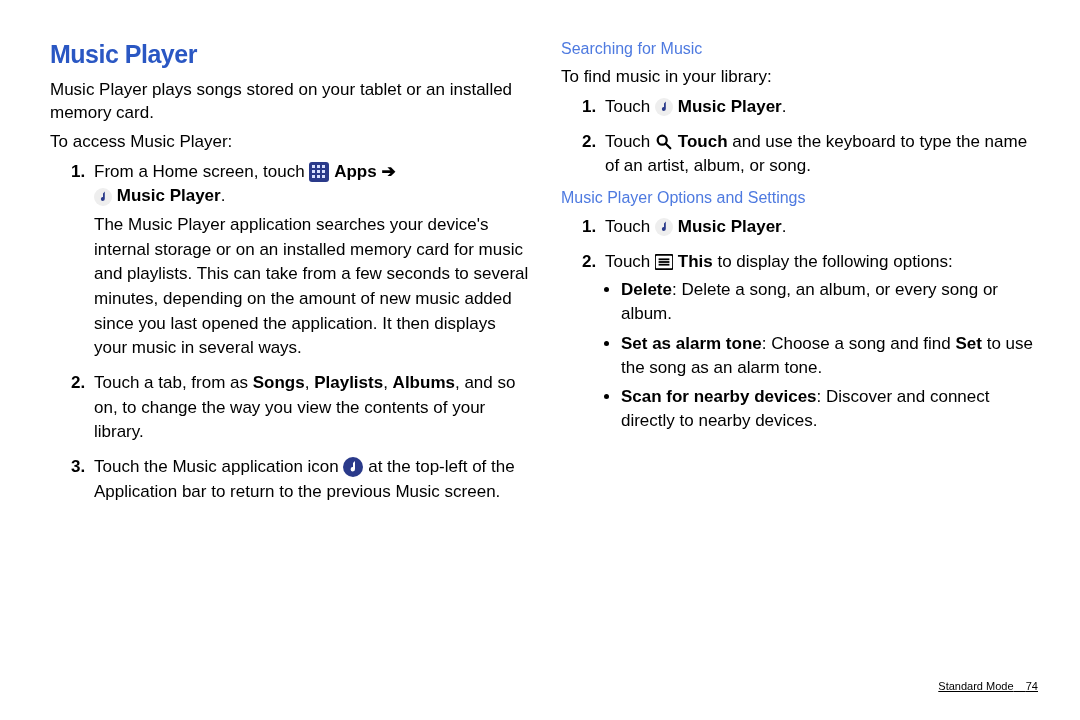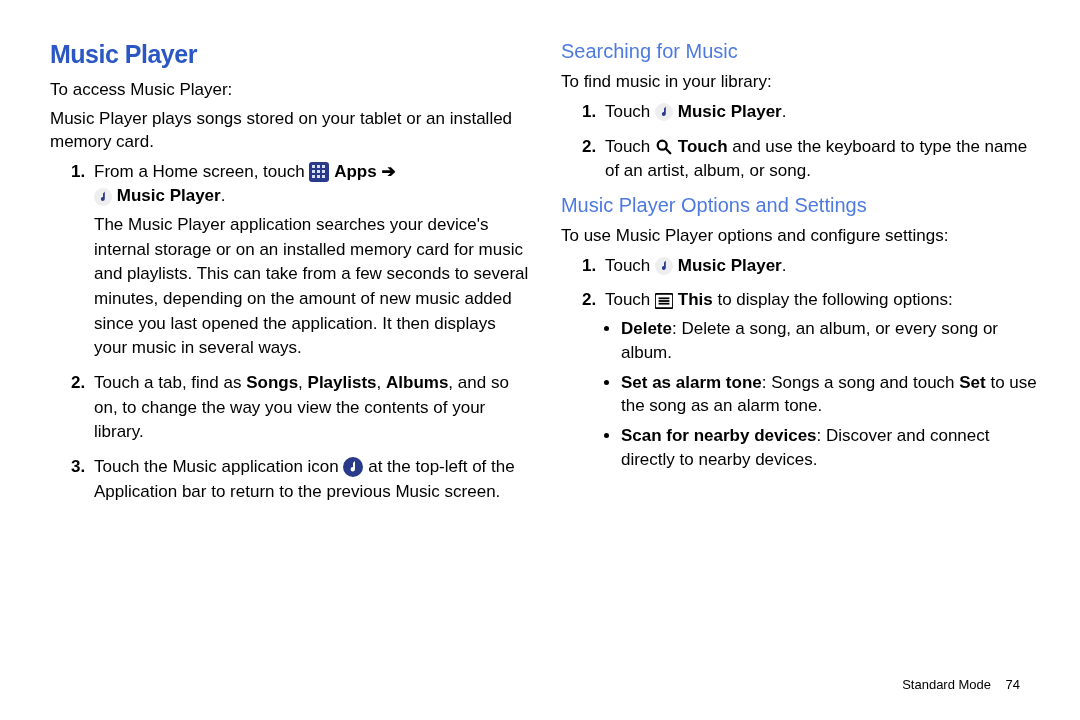--- a/index.html
+++ b/index.html
@@ -34,21 +34,21 @@
     font-family: Arial, Helvetica, sans-serif;
     font-weight: 900;
     font-size: 25px;
     margin: 0 0 10px 0;
     letter-spacing: -0.5px;
   }
   h2.subhead {
     color: #4e7ae0;
     font-family: Arial, Helvetica, sans-serif;
     font-weight: 400;
-    font-size: 20px;
+    font-size: 16px;
     margin: 0 0 8px 0;
   }
   p {
     margin: 0 0 6px 0;
     line-height: 1.35;
   }
   ol.steps {
     margin: 4px 0 0 0;
     padding-left: 40px;
   }
@@ -72,32 +72,33 @@
   .bold { font-weight: bold; }
   .icon {
     display: inline-flex;
     vertical-align: middle;
     align-items: center;
     justify-content: center;
   }
   .footer {
     position: absolute;
     bottom: 28px;
-    right: 60px;
-    font-size: 13px;
+    right: 42px;
+    font-size: 11px;
+    text-decoration: underline;
   }
 </style>
 </head>
 <body>
 
 <div class="page">
   <div class="col left">
     <h1 class="main-title">Music Player</h1>
+    <p>Music Player plays songs stored on your tablet or an installed memory card.</p>
     <p>To access Music Player:</p>
-    <p>Music Player plays songs stored on your tablet or an installed memory card.</p>
     <ol class="steps">
       <li>
         <span>From a Home screen, touch </span>
         <span class="icon">
           <svg width="20" height="20" viewBox="0 0 20 20">
             <rect x="0" y="0" width="20" height="20" rx="3" fill="#2a3a8a"></rect>
             <g fill="#d8e0ff">
               <rect x="3" y="3" width="3" height="3"></rect>
                 <rect x="8" y="3" width="3" height="3"></rect>
                 <rect x="13" y="3" width="3" height="3"></rect>
@@ -117,21 +118,21 @@
           <svg width="18" height="18" viewBox="0 0 20 20">
             <circle cx="10" cy="10" r="10" fill="#eee"></circle>
             <path d="M12 4 L12 12 A2.2 2.2 0 1 1 10 10 L10 6 Z" fill="#2a3a8a"></path>
           </svg>
         </span>
         <span class="bold">Music Player</span><span>.</span>
         <div style="height:4px"></div>
         <span>The Music Player application searches your device's internal storage or on an installed memory card for music and playlists. This can take from a few seconds to several minutes, depending on the amount of new music added since you last opened the application. It then displays your music in several ways.</span>
       </li>
       <li>
-        <span>Touch a tab, find as </span><span class="bold">Songs</span><span>, </span><span class="bold">Playlists</span><span>, </span><span class="bold">Albums</span><span>, and so on, to change the way you view the contents of your library.</span>
+        <span>Touch a tab, from as </span><span class="bold">Songs</span><span>, </span><span class="bold">Playlists</span><span>, </span><span class="bold">Albums</span><span>, and so on, to change the way you view the contents of your library.</span>
       </li>
       <li>
         <span>Touch the Music application icon </span>
         <span class="icon">
           <svg width="20" height="20" viewBox="0 0 20 20">
             <circle cx="10" cy="10" r="10" fill="#2a3a8a"></circle>
             <path d="M12 4 L12 12 A2.2 2.2 0 1 1 10 10 L10 6 Z" fill="#fff"></path>
           </svg>
         </span>
         <span> at the top-left of the Application bar to return to the previous Music screen.</span>
@@ -160,21 +161,20 @@
             <circle cx="8" cy="8" r="5" fill="none" stroke="#000" stroke-width="2.5"></circle>
             <line x1="12" y1="12" x2="17" y2="17" stroke="#000" stroke-width="2.5" stroke-linecap="round"></line>
           </svg>
         </span>
         <span class="bold">Touch</span>
         <span> and use the keyboard to type the name of an artist, album, or song.</span>
       </li>
     </ol>
 
     <h2 class="subhead" style="margin-top:10px">Music Player Options and Settings</h2>
-    <p>To use Music Player options and configure settings:</p>
     <ol class="steps">
       <li>
         <span>Touch </span>
         <span class="icon">
           <svg width="18" height="18" viewBox="0 0 20 20">
             <circle cx="10" cy="10" r="10" fill="#eee"></circle>
             <path d="M12 4 L12 12 A2.2 2.2 0 1 1 10 10 L10 6 Z" fill="#2a3a8a"></path>
           </svg>
         </span>
         <span class="bold">Music Player</span><span>.</span>
@@ -189,21 +189,21 @@
             <line x1="4" y1="11" x2="16" y2="11" stroke="#000" stroke-width="2"></line>
           </svg>
         </span>
         <span class="bold">This</span>
         <span> to display the following options:</span>
         <ul class="bullets">
           <li>
             <span class="bold">Delete</span><span>: Delete a song, an album, or every song or album.</span>
           </li>
           <li>
-            <span class="bold">Set as alarm tone</span><span>: Songs a song and touch </span><span class="bold">Set</span><span> to use the song as an alarm tone.</span>
+            <span class="bold">Set as alarm tone</span><span>: Choose a song and find </span><span class="bold">Set</span><span> to use the song as an alarm tone.</span>
           </li>
           <li>
             <span class="bold">Scan for nearby devices</span><span>: Discover and connect directly to nearby devices.</span>
           </li>
         </ul>
       </li>
     </ol>
   </div>
 
   <div class="footer">

